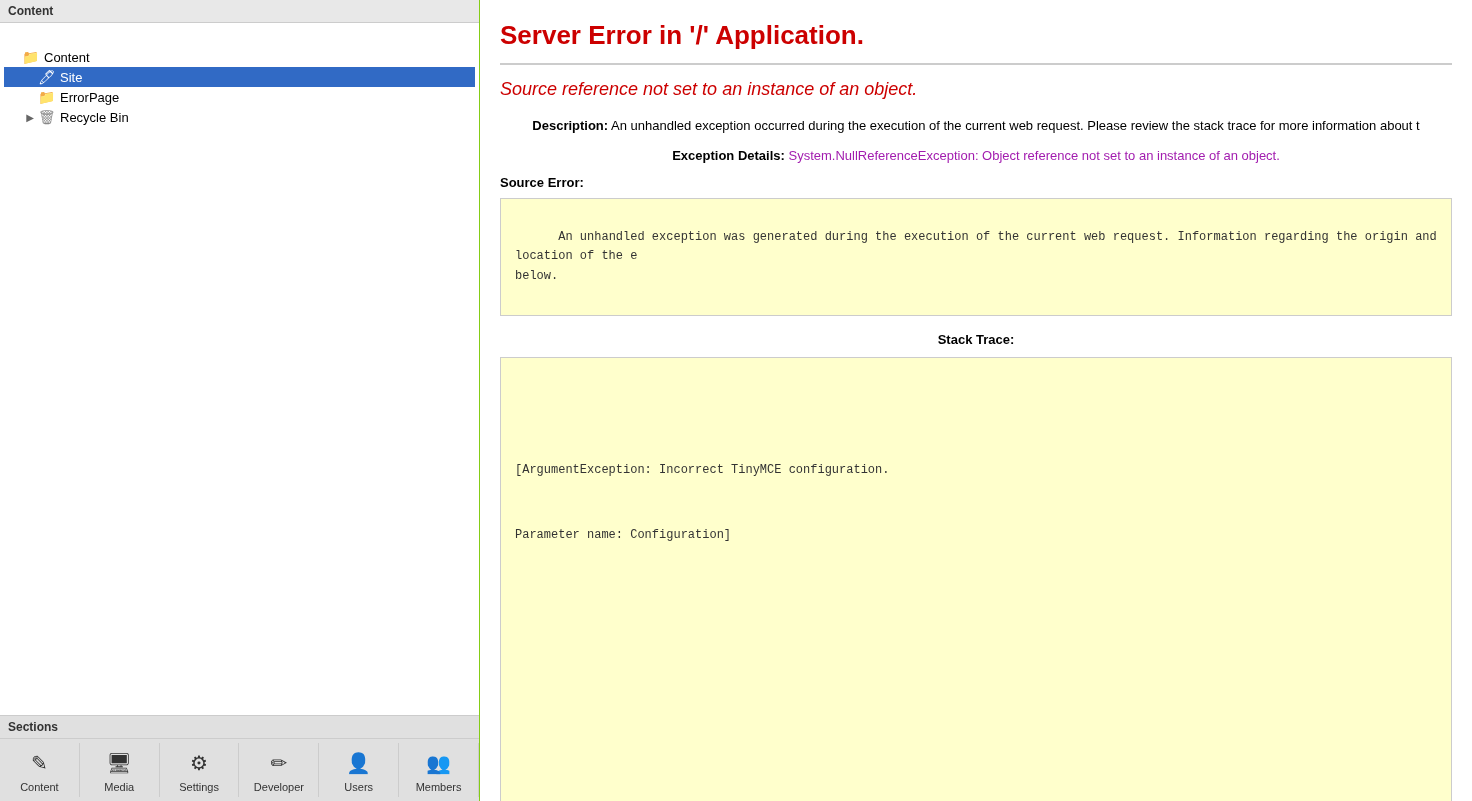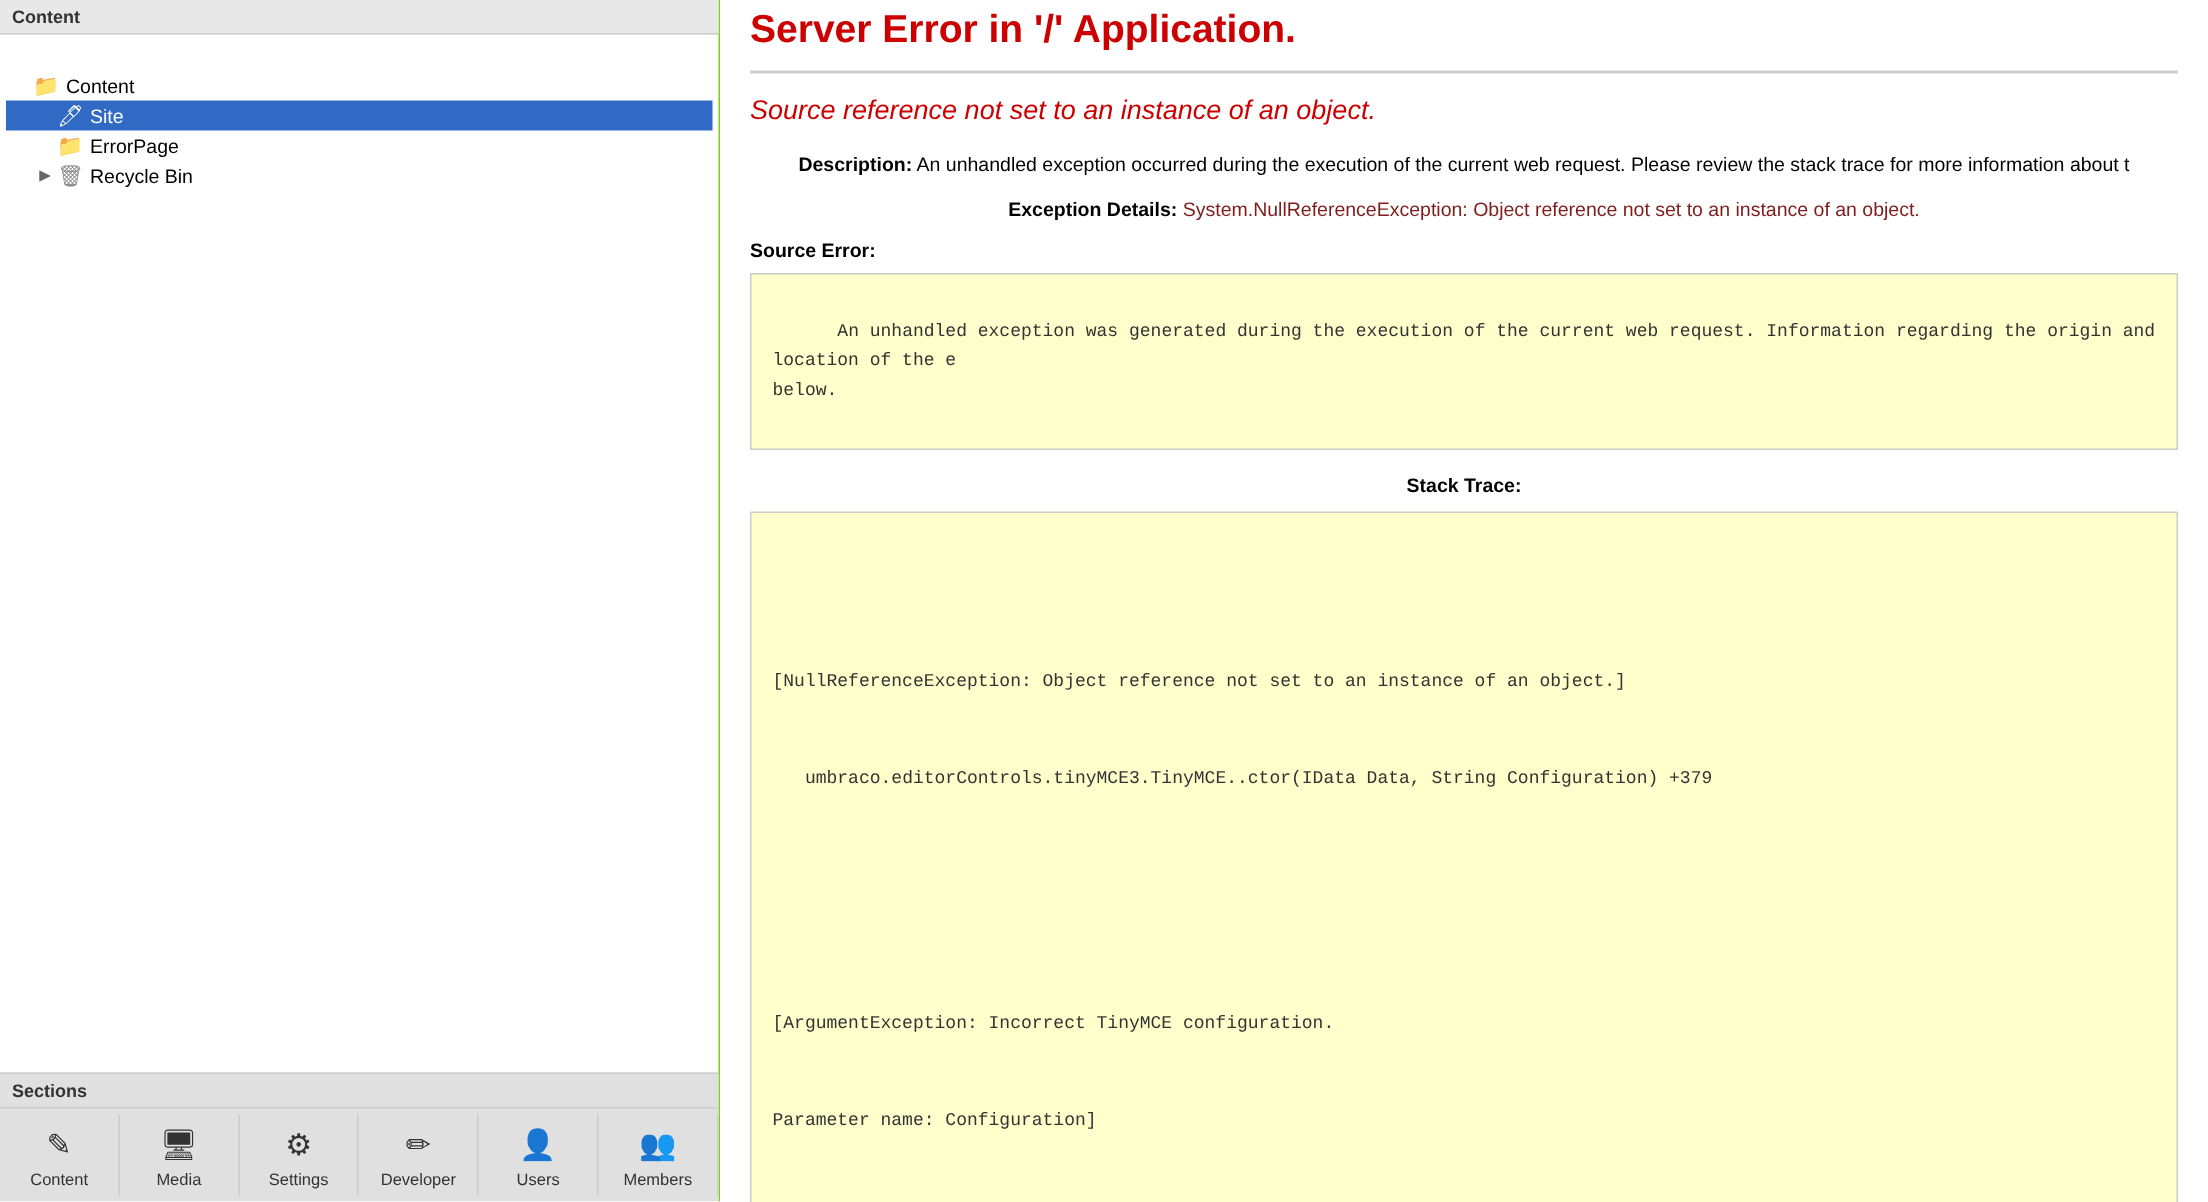--- a/index.html
+++ b/index.html
@@ -122,21 +122,21 @@
       justify-content: center;
       margin-bottom: 2px;
       font-size: 20px;
     }
 
     
     .right-panel {
       flex: 1;
       overflow-y: auto;
       overflow-x: hidden;
-      padding: 4px 20px;
+      padding: 20px 20px;
       background: #fff;
     }
 
     .error-title {
       color: #cc0000;
       font-size: 26px;
       font-weight: bold;
       margin-bottom: 12px;
       font-family: Arial, sans-serif;
     }
@@ -289,38 +289,34 @@
 
     <p class="error-subtitle">Source reference not set to an instance of an object.</p>
 
     <p class="error-description">
       <b>Description:</b>
       <span>An unhandled exception occurred during the execution of the current web request. Please review the stack trace for more information about t</span>
     </p>
 
     <p class="error-description">
       <b>Exception Details:</b>
-      <span> <span style="color:#7f1d1d;">System.NullReferenceException: Object reference not set to an instance of an object.</span></span>
+      <span> <span style="color:#a21caf;">System.NullReferenceException: Object reference not set to an instance of an object.</span></span>
     </p>
 
     <p class="source-error-label">Source Error:</p>
 
     <div class="source-error-box">
       <span>An unhandled exception was generated during the execution of the current web request. Information regarding the origin and location of the e
 below.</span>
     </div>
 
     <p class="stack-trace-label">Stack Trace:</p>
 
     <div class="stack-trace-box">
       <div class="stack-section">
-        <div>[NullReferenceException: Object reference not set to an instance of an object.]</div>
-        <div>   umbraco.editorControls.tinyMCE3.TinyMCE..ctor(IData Data, String Configuration) +379</div>
-      </div>
-      <div class="stack-section">
         <div>[ArgumentException: Incorrect TinyMCE configuration.</div>
         <div>Parameter name: Configuration]</div>
         
         
         
         
         
         
         
         

